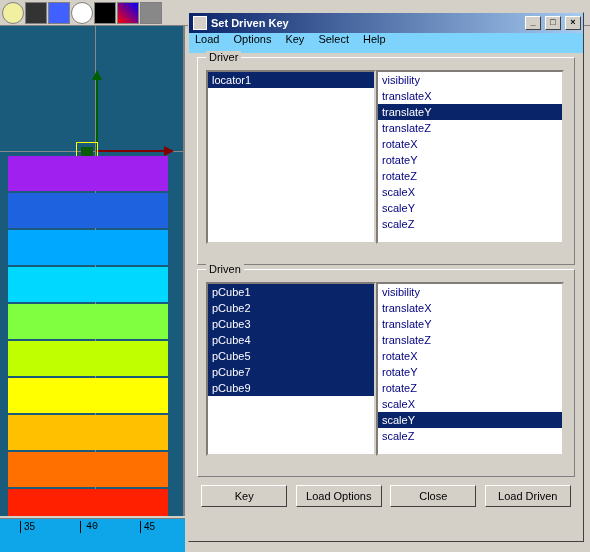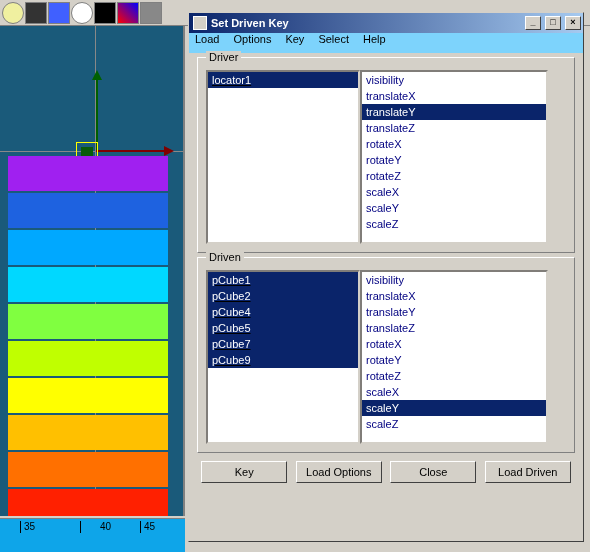--- a/index.html
+++ b/index.html
@@ -17,25 +17,25 @@
 .ruler{position:absolute;left:0;top:518px;width:185px;height:34px;background:#0ea5e9;border-top:1px solid #808080;}
 .ruler .tick{position:absolute;top:2px;font-size:10px;}
 
 .modal{position:absolute;left:188px;top:12px;width:396px;height:530px;background:#d4d0c8;border:1px solid #404040;border-top:1px solid #d4d0c8;border-left:1px solid #d4d0c8;}
 .titlebar{height:20px;background:linear-gradient(to right,#0a246a,#a6caf0);display:flex;align-items:center;padding-left:4px;color:#fff;font-weight:bold;}
 .titlebar .ticon{width:14px;height:14px;margin-right:4px;background:#d4d0c8;border:1px solid #fff;}
 .titlebar .spacer{flex:1;}
 .winbtn{width:16px;height:14px;background:#d4d0c8;border:1px solid #fff;border-right-color:#404040;border-bottom-color:#404040;margin-left:2px;margin-right:2px;color:#000;font-size:9px;text-align:center;line-height:11px;font-weight:bold;}
 .menubar{height:20px;display:flex;align-items:flex-start;padding-left:6px;background:#7dd3fc;}
 .menubar span{margin-right:14px;cursor:default;}
-.panel{border:1px solid #808080;border-top-color:#fff;border-left-color:#fff;margin:4px 8px;position:relative;padding:12px 8px 8px 8px;}
+.panel{border:1px solid #808080;border-top-color:#fff;border-left-color:#fff;margin:4px 8px;position:relative;padding:12px 8px 20px 8px;}
 .panel .plegend{position:absolute;top:-7px;left:8px;background:#d4d0c8;padding:0 3px;}
 .listpair{display:flex;height:174px;}
 .listbox{background:#fff;border:2px inset #d4d0c8;overflow:hidden;}
-.listbox.left{width:154px;text-decoration:underline;}
+.listbox.left{width:170px;}
 .listbox.right{width:188px;}
 .li{padding:1px 4px;color:#000080;cursor:default;line-height:14px;}
 .li.sel{background:#0a246a;color:#fff;}
 .btnrow{display:flex;justify-content:space-around;padding:4px 8px 8px 8px;}
 .btn{width:86px;height:22px;background:#d4d0c8;border:1px solid #404040;border-top-color:#fff;border-left-color:#fff;text-align:center;line-height:20px;cursor:default;}
 </style>
 </head>
 <body>
 
 <div class="bg">
@@ -76,21 +76,21 @@
       <div class="bar" style="background:#ffc000"></div>
       <div class="bar" style="background:#ff7000"></div>
       <div class="bar" style="background:#ff2000"></div>
     </div>
 
   </div>
   <div class="ruler">
     <div class="tick" style="left:20px;border-left:1px solid #000;height:12px;"></div>
     <span class="tick" style="left:24px;">35</span>
     <div class="tick" style="left:80px;border-left:1px solid #000;height:12px;"></div>
-    <span class="tick" style="left:100px;">40</span>
+    <span class="tick" style="left:86px;font-family:Liberation Mono, monospace;">40</span>
     <div class="tick" style="left:140px;border-left:1px solid #000;height:12px;"></div>
     <span class="tick" style="left:144px;">45</span>
   </div>
 
   <div class="modal">
     <div class="titlebar">
       <div class="ticon"></div>
       <span>Set Driven Key</span>
       <div class="spacer"></div>
       <div class="winbtn">_</div>
@@ -125,20 +125,21 @@
           </div>
       </div>
     </div>
 
     <div class="panel">
       <div class="plegend">Driven</div>
       <div class="listpair">
         <div class="listbox left" id="driven-left">
             <div class="li sel">pCube1</div>
             <div class="li sel">pCube2</div>
+            <div class="li sel">pCube3</div>
             <div class="li sel">pCube4</div>
             <div class="li sel">pCube5</div>
             <div class="li sel">pCube7</div>
             <div class="li sel">pCube9</div>
           </div>
         <div class="listbox right" id="driven-right">
             <div class="li">visibility</div>
             <div class="li">translateX</div>
             <div class="li">translateY</div>
             <div class="li">translateZ</div>

